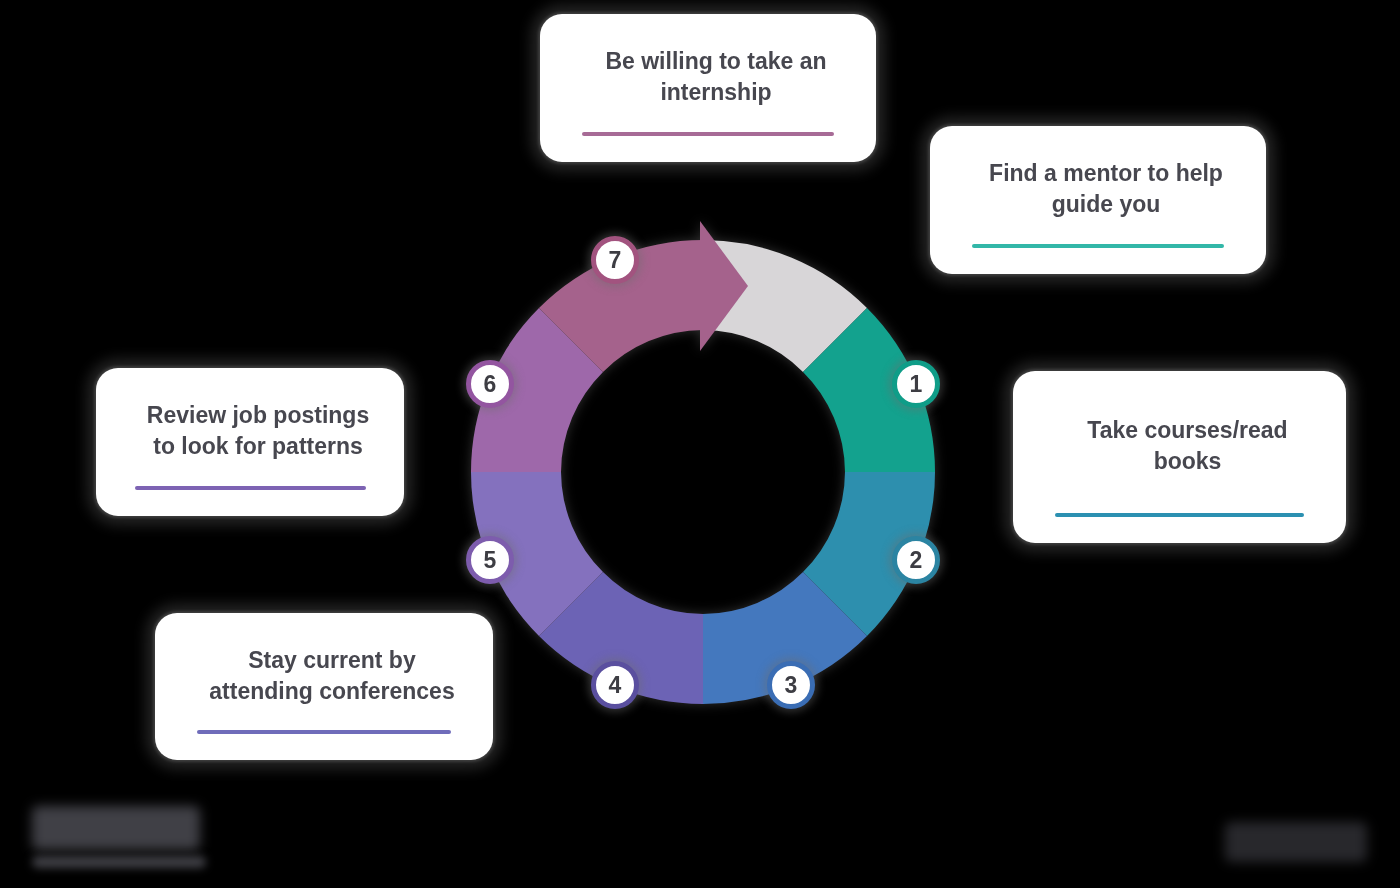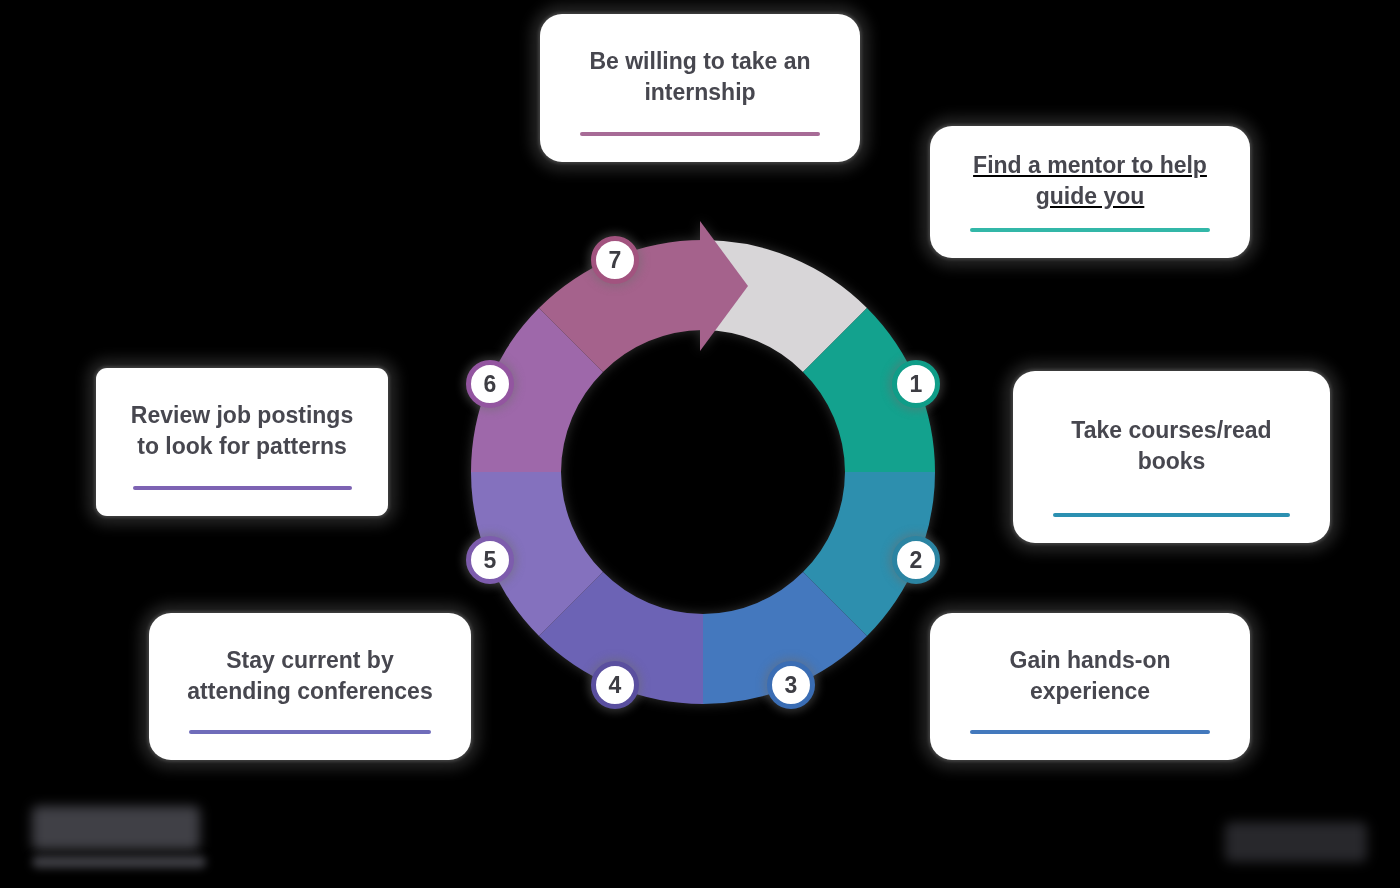--- a/index.html
+++ b/index.html
@@ -5,35 +5,36 @@
   html,body{margin:0;padding:0;background:#000;}
   .canvas{
     position:relative;width:1400px;height:888px;background:#000;overflow:hidden;
     font-family:"Liberation Sans","DejaVu Sans",sans-serif;
   }
   
   .card{
     position:absolute;background:#ffffff;border-radius:22px;
     display:flex;align-items:center;justify-content:center;
     box-shadow:0 0 14px 9px rgba(118,118,118,0.30),0 0 3px 2px rgba(150,150,150,0.28);
+    padding-left:16px;
   }
   .card-label{
     white-space:pre-line;text-align:center;color:#47474f;
     font-size:23px;font-weight:600;line-height:31px;
     padding-bottom:22px;
   }
   .underline{
     position:absolute;bottom:26px;left:12.5%;width:75%;height:4px;border-radius:2px;
   }
   .card--top          {left:540px;top:14px; width:320px;height:148px;}
   .card--top-left     {left:148px;top:126px;width:322px;height:148px;}
-  .card--top-right    {left:930px;top:126px;width:320px;height:132px;text-decoration:underline;}
-  .card--left         {left:96px; top:368px;width:292px;height:148px;border-radius:11px;}
+  .card--top-right    {left:930px;top:126px;width:320px;height:148px;}
+  .card--left         {left:96px; top:368px;width:292px;height:148px;}
   .card--right        {left:1013px;top:371px;width:317px;height:172px;}
-  .card--bottom-left  {left:149px;top:613px;width:322px;height:147px;}
+  .card--bottom-left  {left:155px;top:613px;width:322px;height:147px;}
   .card--bottom-right {left:930px;top:613px;width:320px;height:147px;}
   
   .ring-svg{position:absolute;left:0;top:0;}
   .ring-group{filter:drop-shadow(0 0 6px rgba(125,125,125,0.38));}
   
   .badge{
     position:absolute;width:48px;height:48px;box-sizing:border-box;
     background:#fff;border:5px solid #999;border-radius:50%;
     display:flex;align-items:center;justify-content:center;
     box-shadow:0 0 8px 3px rgba(108,108,108,0.45);
@@ -101,25 +102,20 @@
 guide you</div>
     <div class="underline" style="background: rgb(50, 183, 168);"></div>
   </div>
 
   <div class="card card--right">
     <div class="card-label">Take courses/read
 books</div>
     <div class="underline" style="background: rgb(43, 144, 177);"></div>
   </div>
 
-  <div class="card card--bottom-right">
-    <div class="card-label">Gain hands-on
-experience</div>
-    <div class="underline" style="background: rgb(67, 121, 189);"></div>
-  </div>
 
   <div class="card card--bottom-left">
     <div class="card-label">Stay current by
 attending conferences</div>
     <div class="underline" style="background: rgb(111, 108, 186);"></div>
   </div>
 
   <div class="card card--left">
     <div class="card-label">Review job postings
 to look for patterns</div>

